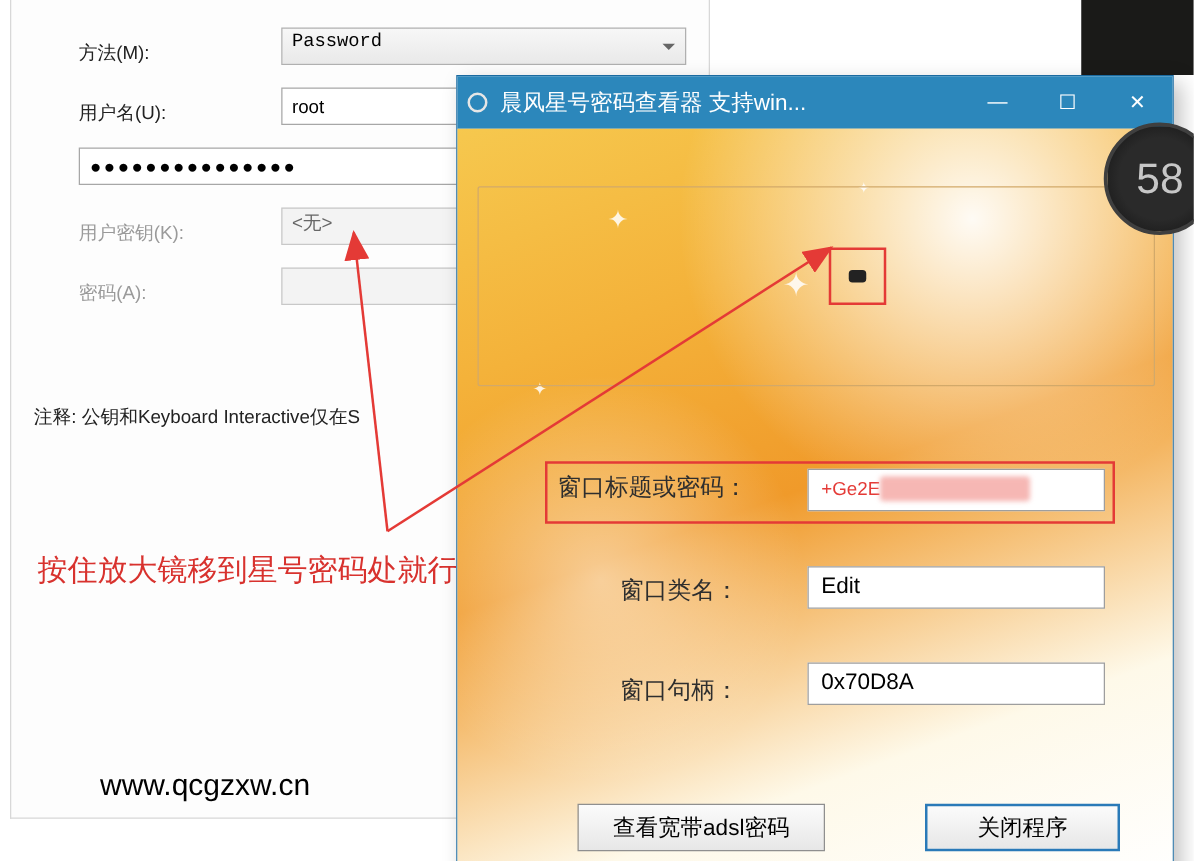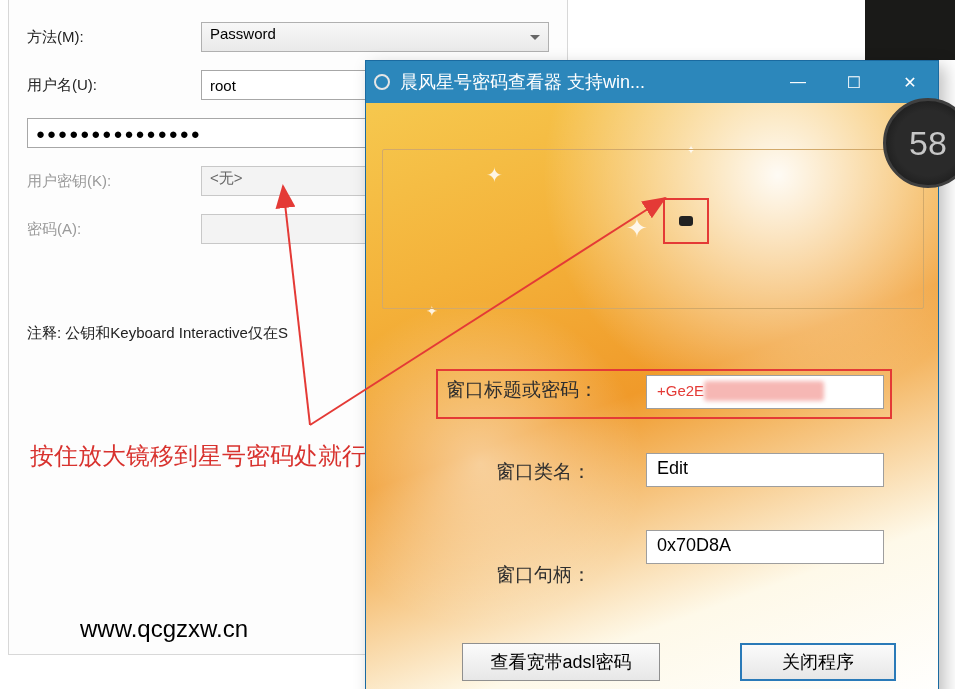--- a/index.html
+++ b/index.html
@@ -20,41 +20,43 @@
       top: 0;
       width: 560px;
       height: 655px;
       border: 1px solid #d8d8d8;
       border-top: none;
       background: #fdfdfd;
       padding: 22px 18px;
     }
     .form-row {
       display: flex;
-      align-items: center;
+      align-items: flex-end;
       margin-bottom: 18px;
+      margin-left: 36px;
     }
     .form-label {
       width: 175px;
       color: #222;
     }
     .form-label.disabled { color: #9a9a9a; }
     .form-input {
       height: 30px;
       border: 1px solid #a7a7a7;
       background: #fff;
       padding: 2px 8px;
       font-size: 15px;
       width: 350px;
     }
     .form-input.dropdown {
       background: linear-gradient(#f7f7f7,#e9e9e9);
       border: 1px solid #b0b0b0;
       width: 350px;
       position: relative;
+      font-family: Liberation Mono, monospace;
     }
     .form-input.dropdown::after{
       content:"";
       position:absolute;
       right:8px; top:12px;
       border:5px solid transparent;
       border-top-color:#666;
     }
     .form-input.disabled {
       background: #f3f3f3;
@@ -292,21 +294,21 @@
     </div>
     <div class="field-box" style="position:absolute; left:280px; top:272px;">
       <span class="pwd-value">+Ge2E</span><span class="pwd-blur"></span>
     </div>
 
     <div class="field-row" style="left:130px; top:356px;">
       <div class="field-label">窗口类名：</div>
     </div>
     <div class="field-box" style="position:absolute; left:280px; top:350px;">Edit</div>
 
-    <div class="field-row" style="left:130px; top:459px;">
+    <div class="field-row" style="left:130px; top:436px;">
       <div class="field-label">窗口句柄：</div>
     </div>
     <div class="field-box" style="position:absolute; left:280px; top:427px;">0x70D8A</div>
 
     <div class="tool-btn" style="left:84px; top:540px; width:198px;margin-left:12px;">查看宽带adsl密码</div>
     <div class="tool-btn primary" style="left:374px; top:540px; width:156px;">关闭程序</div>
   </div>
 </div>
 
 <div class="circ-widget">58</div>

